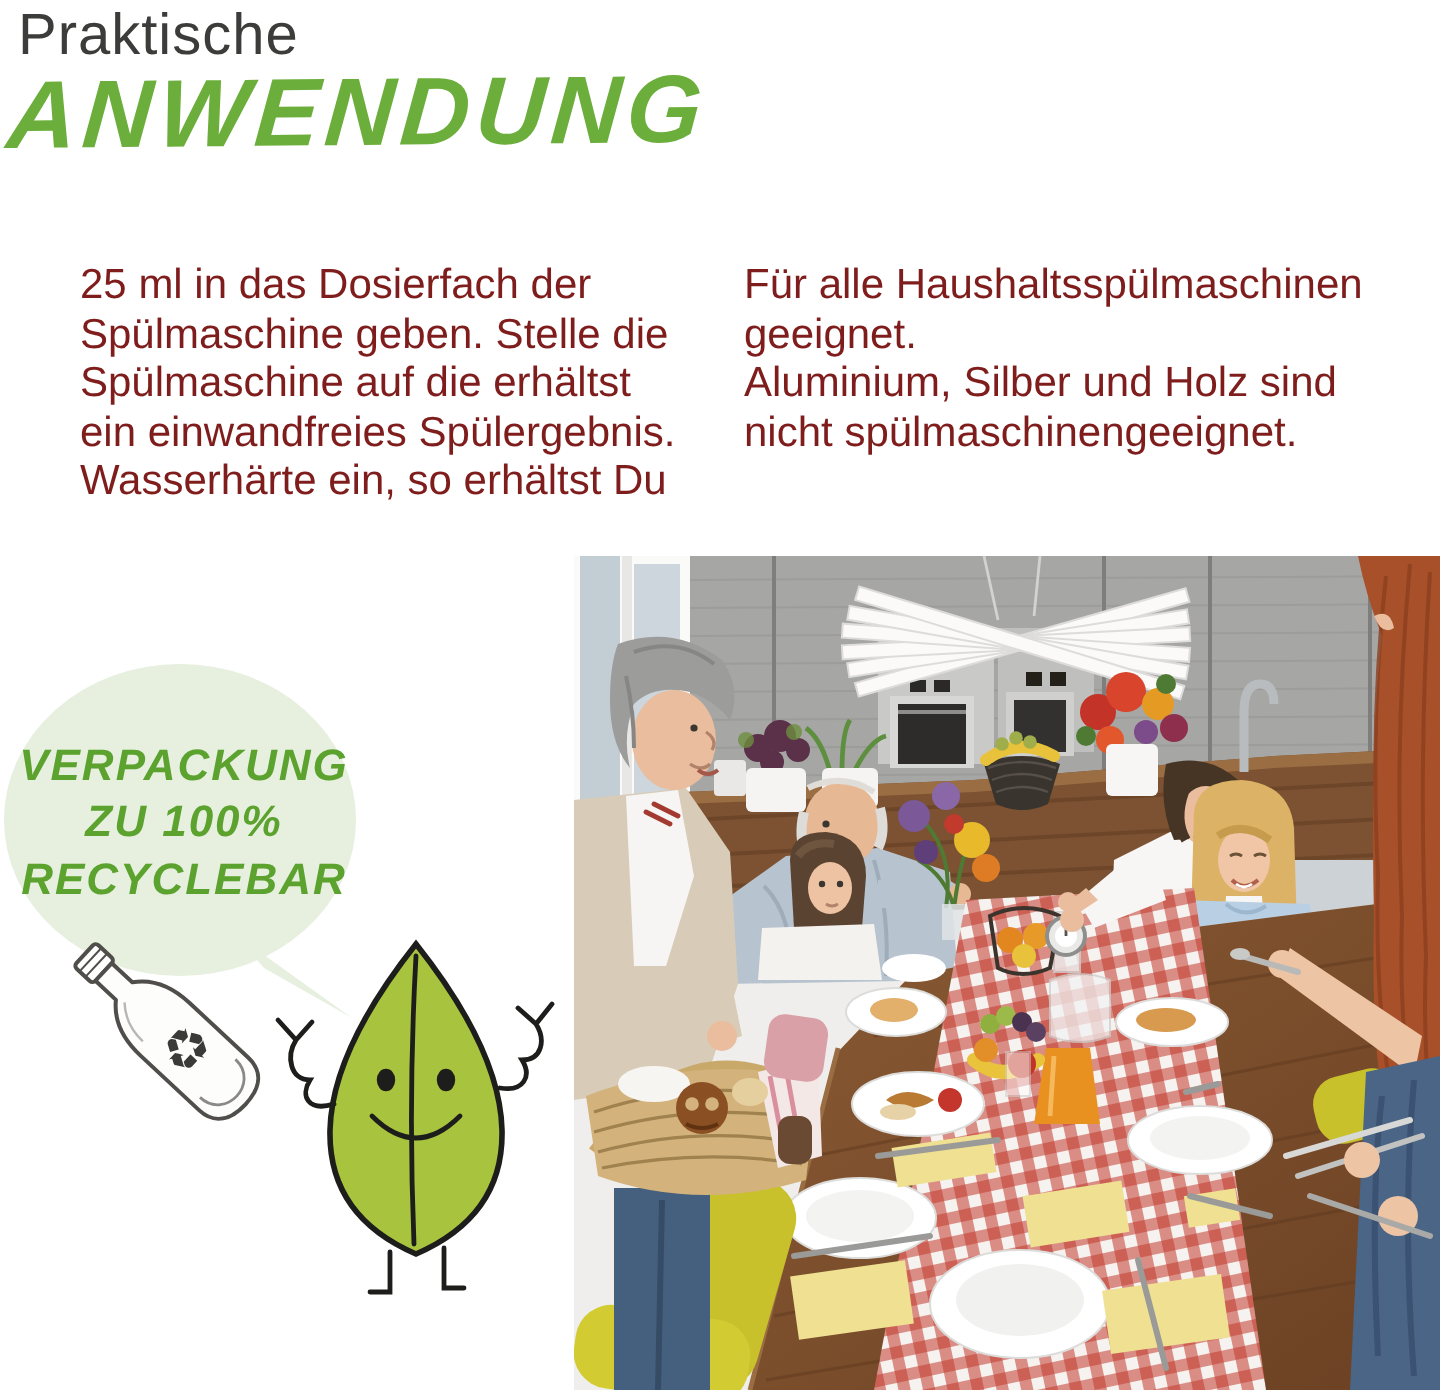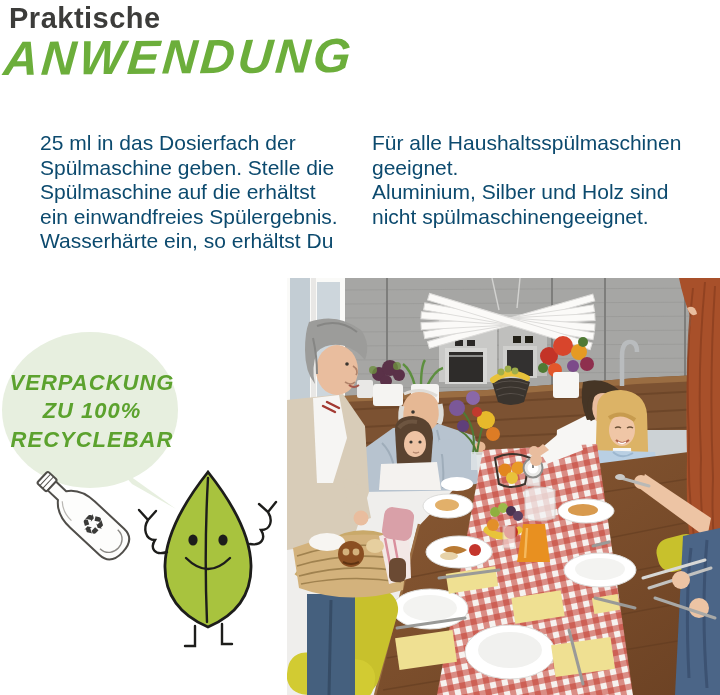--- a/index.html
+++ b/index.html
@@ -1,21 +1,21 @@
 <!DOCTYPE html>
 <html><head>
 <meta charset="utf-8">
 <style>
   html,body{margin:0;padding:0;background:#ffffff;}
   .canvas{position:relative;width:720px;height:695px;background:#ffffff;overflow:hidden;
           font-family:"Liberation Sans",sans-serif;}
-  .kicker{position:absolute;left:9px;top:2px;font-size:29px;font-weight:700;color:#3c3c3a;letter-spacing:0.5px;}
+  .kicker{position:absolute;left:9px;top:2px;font-size:29px;font-weight:400;color:#3c3c3a;letter-spacing:0.5px;}
   .title{position:absolute;left:6px;top:31px;font-size:48px;font-weight:700;font-style:italic;
          color:#6cae3b;letter-spacing:3px;transform:skewX(-5deg) rotate(-0.5deg);transform-origin:left top;}
-  .col{position:absolute;top:131px;font-size:21px;line-height:24.5px;color:#0c4a6e;}
+  .col{position:absolute;top:131px;font-size:21px;line-height:24.5px;color:#7f1d1d;}
   .col-left{left:40px;width:332px;}
   .col-right{left:372px;width:344px;}
   .badge-svg{position:absolute;left:0;top:330px;}
   .photo-svg{position:absolute;left:287px;top:278px;}
   .bubble-line{font-family:"Liberation Sans",sans-serif;font-style:italic;font-weight:700;
                font-size:22px;letter-spacing:1px;fill:#5ca22e;}
   .recycle-glyph{font-family:"DejaVu Sans",sans-serif;font-size:27px;fill:#3a3a38;}
 </style>
 </head>
 <body>

